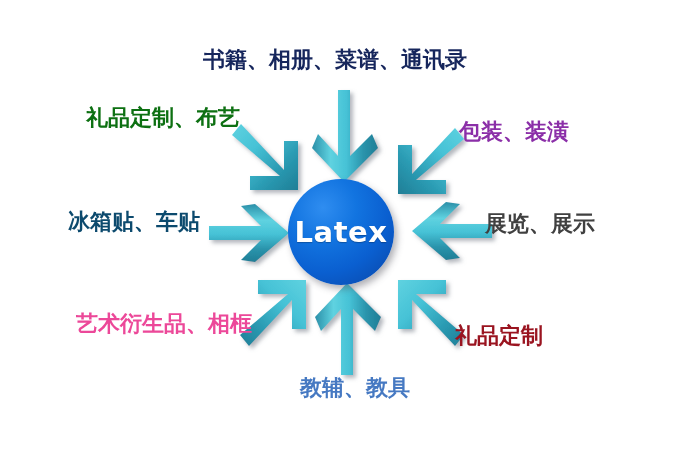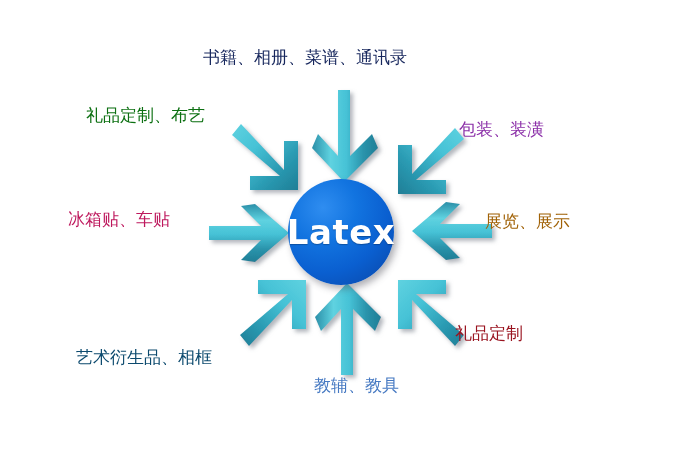--- a/index.html
+++ b/index.html
@@ -31,45 +31,45 @@
                 #0a5fd0 62%,
                 #0a4fb5 85%,
                 #0b47a5 100%);
     box-shadow: 3px 4px 7px rgba(80,80,90,0.45);
     display: flex;
     align-items: center;
     justify-content: center;
   }
   .hub-label {
     color: #ffffff;
-    font-size: 34px;
+    font-size: 29px;
     font-weight: bold;
     letter-spacing: 0.5px;
     line-height: 1;
     font-family: "DejaVu Sans", "Liberation Sans", sans-serif;
     text-shadow: 0 1px 1px rgba(0,0,0,0.25);
   }
 
   
   .label {
     position: absolute;
     white-space: nowrap;
-    font-weight: normal;
-    font-size: 17px;
+    font-weight: bold;
+    font-size: 22px;
     line-height: 1.1;
     font-family: "DejaVu Sans", "Liberation Sans", sans-serif;
   }
   .lbl-top     { left: 203px; top:  48px; color: #16265c; }
   .lbl-tl      { left:  86px; top: 106px; color: #0d7012; }
   .lbl-tr      { left: 459px; top: 120px; color: #8b2fa8; }
-  .lbl-left    { left:  68px; top: 210px; color: #be185d; }
-  .lbl-right   { left: 485px; top: 212px; color: #a16207; }
-  .lbl-bl      { left:  76px; top: 348px; color: #0c4a6e; }
+  .lbl-left    { left:  68px; top: 210px; color: #0c4a6e; }
+  .lbl-right   { left: 485px; top: 212px; color: #404040; }
+  .lbl-bl      { left:  76px; top: 312px; color: #ec4899; }
   .lbl-br      { left: 455px; top: 324px; color: #9a1420; text-align: right; }
-  .lbl-bottom  { left: 314px; top: 376px; color: #4679c2; }
+  .lbl-bottom  { left: 300px; top: 376px; color: #4679c2; }
 
   
   .arrow {
     position: absolute;
     display: block;
   }
   .arrow svg { display: block; overflow: visible; }
 </style>
 </head>
 <body>

